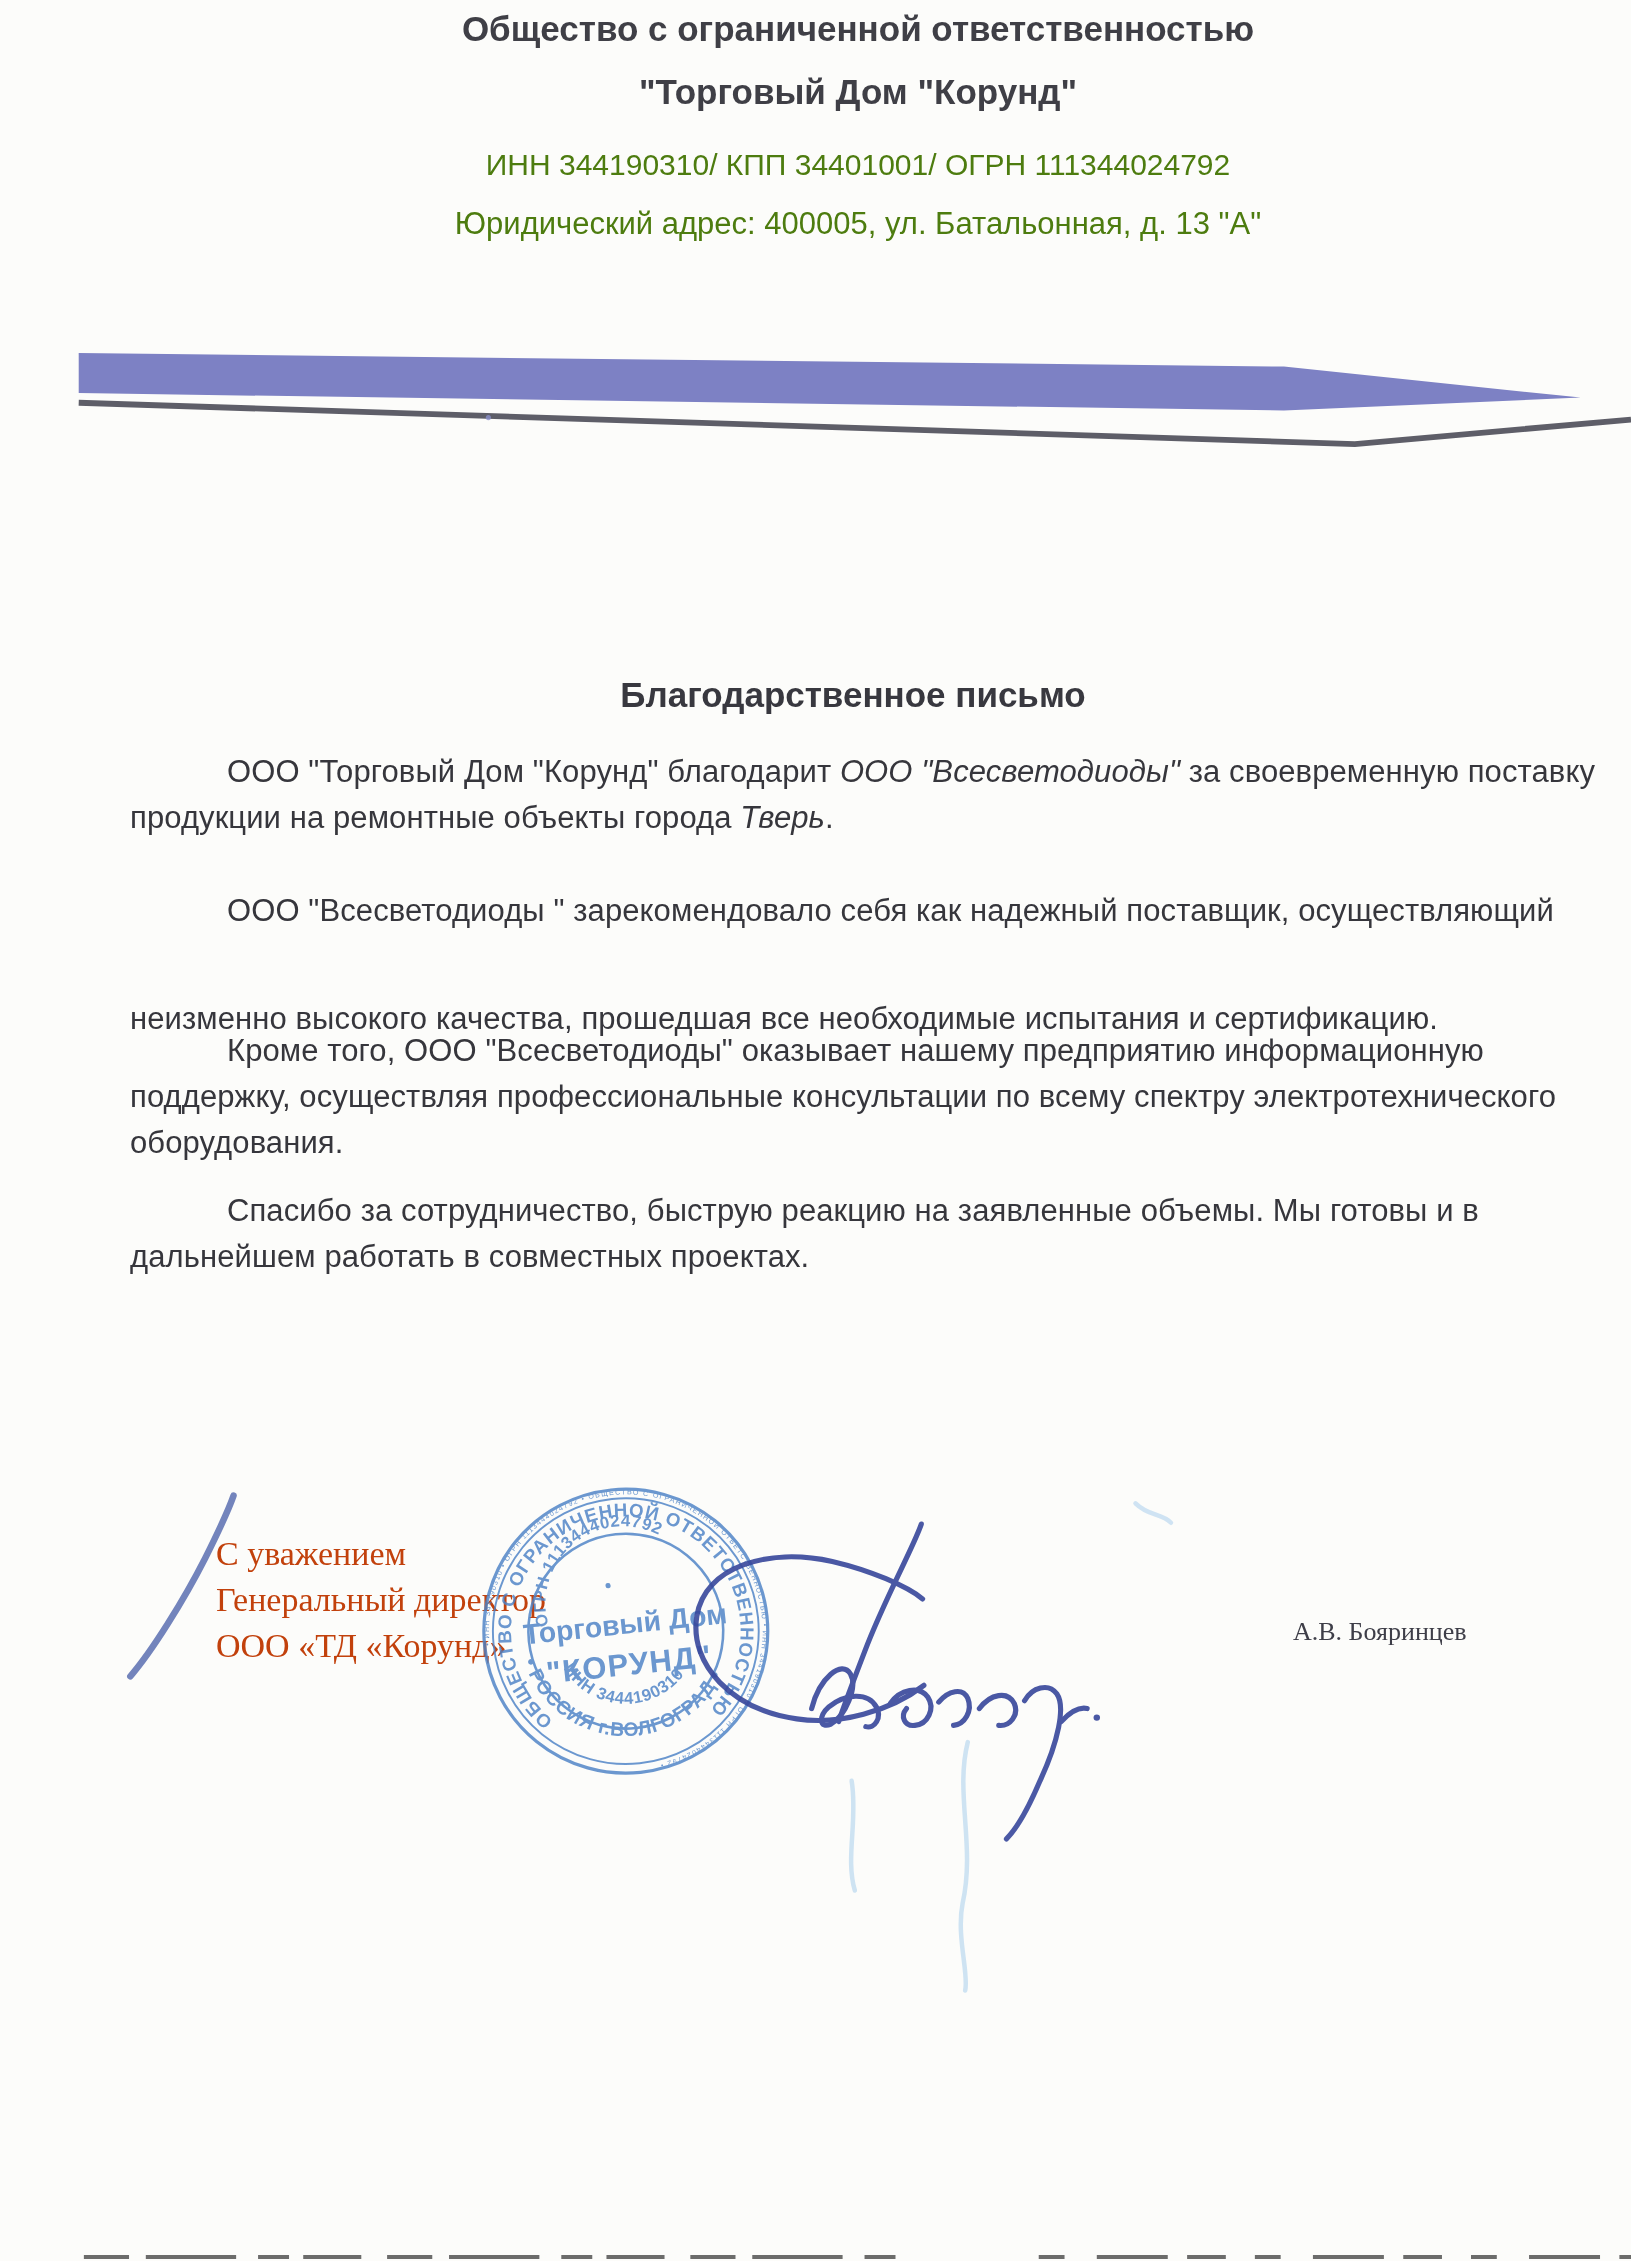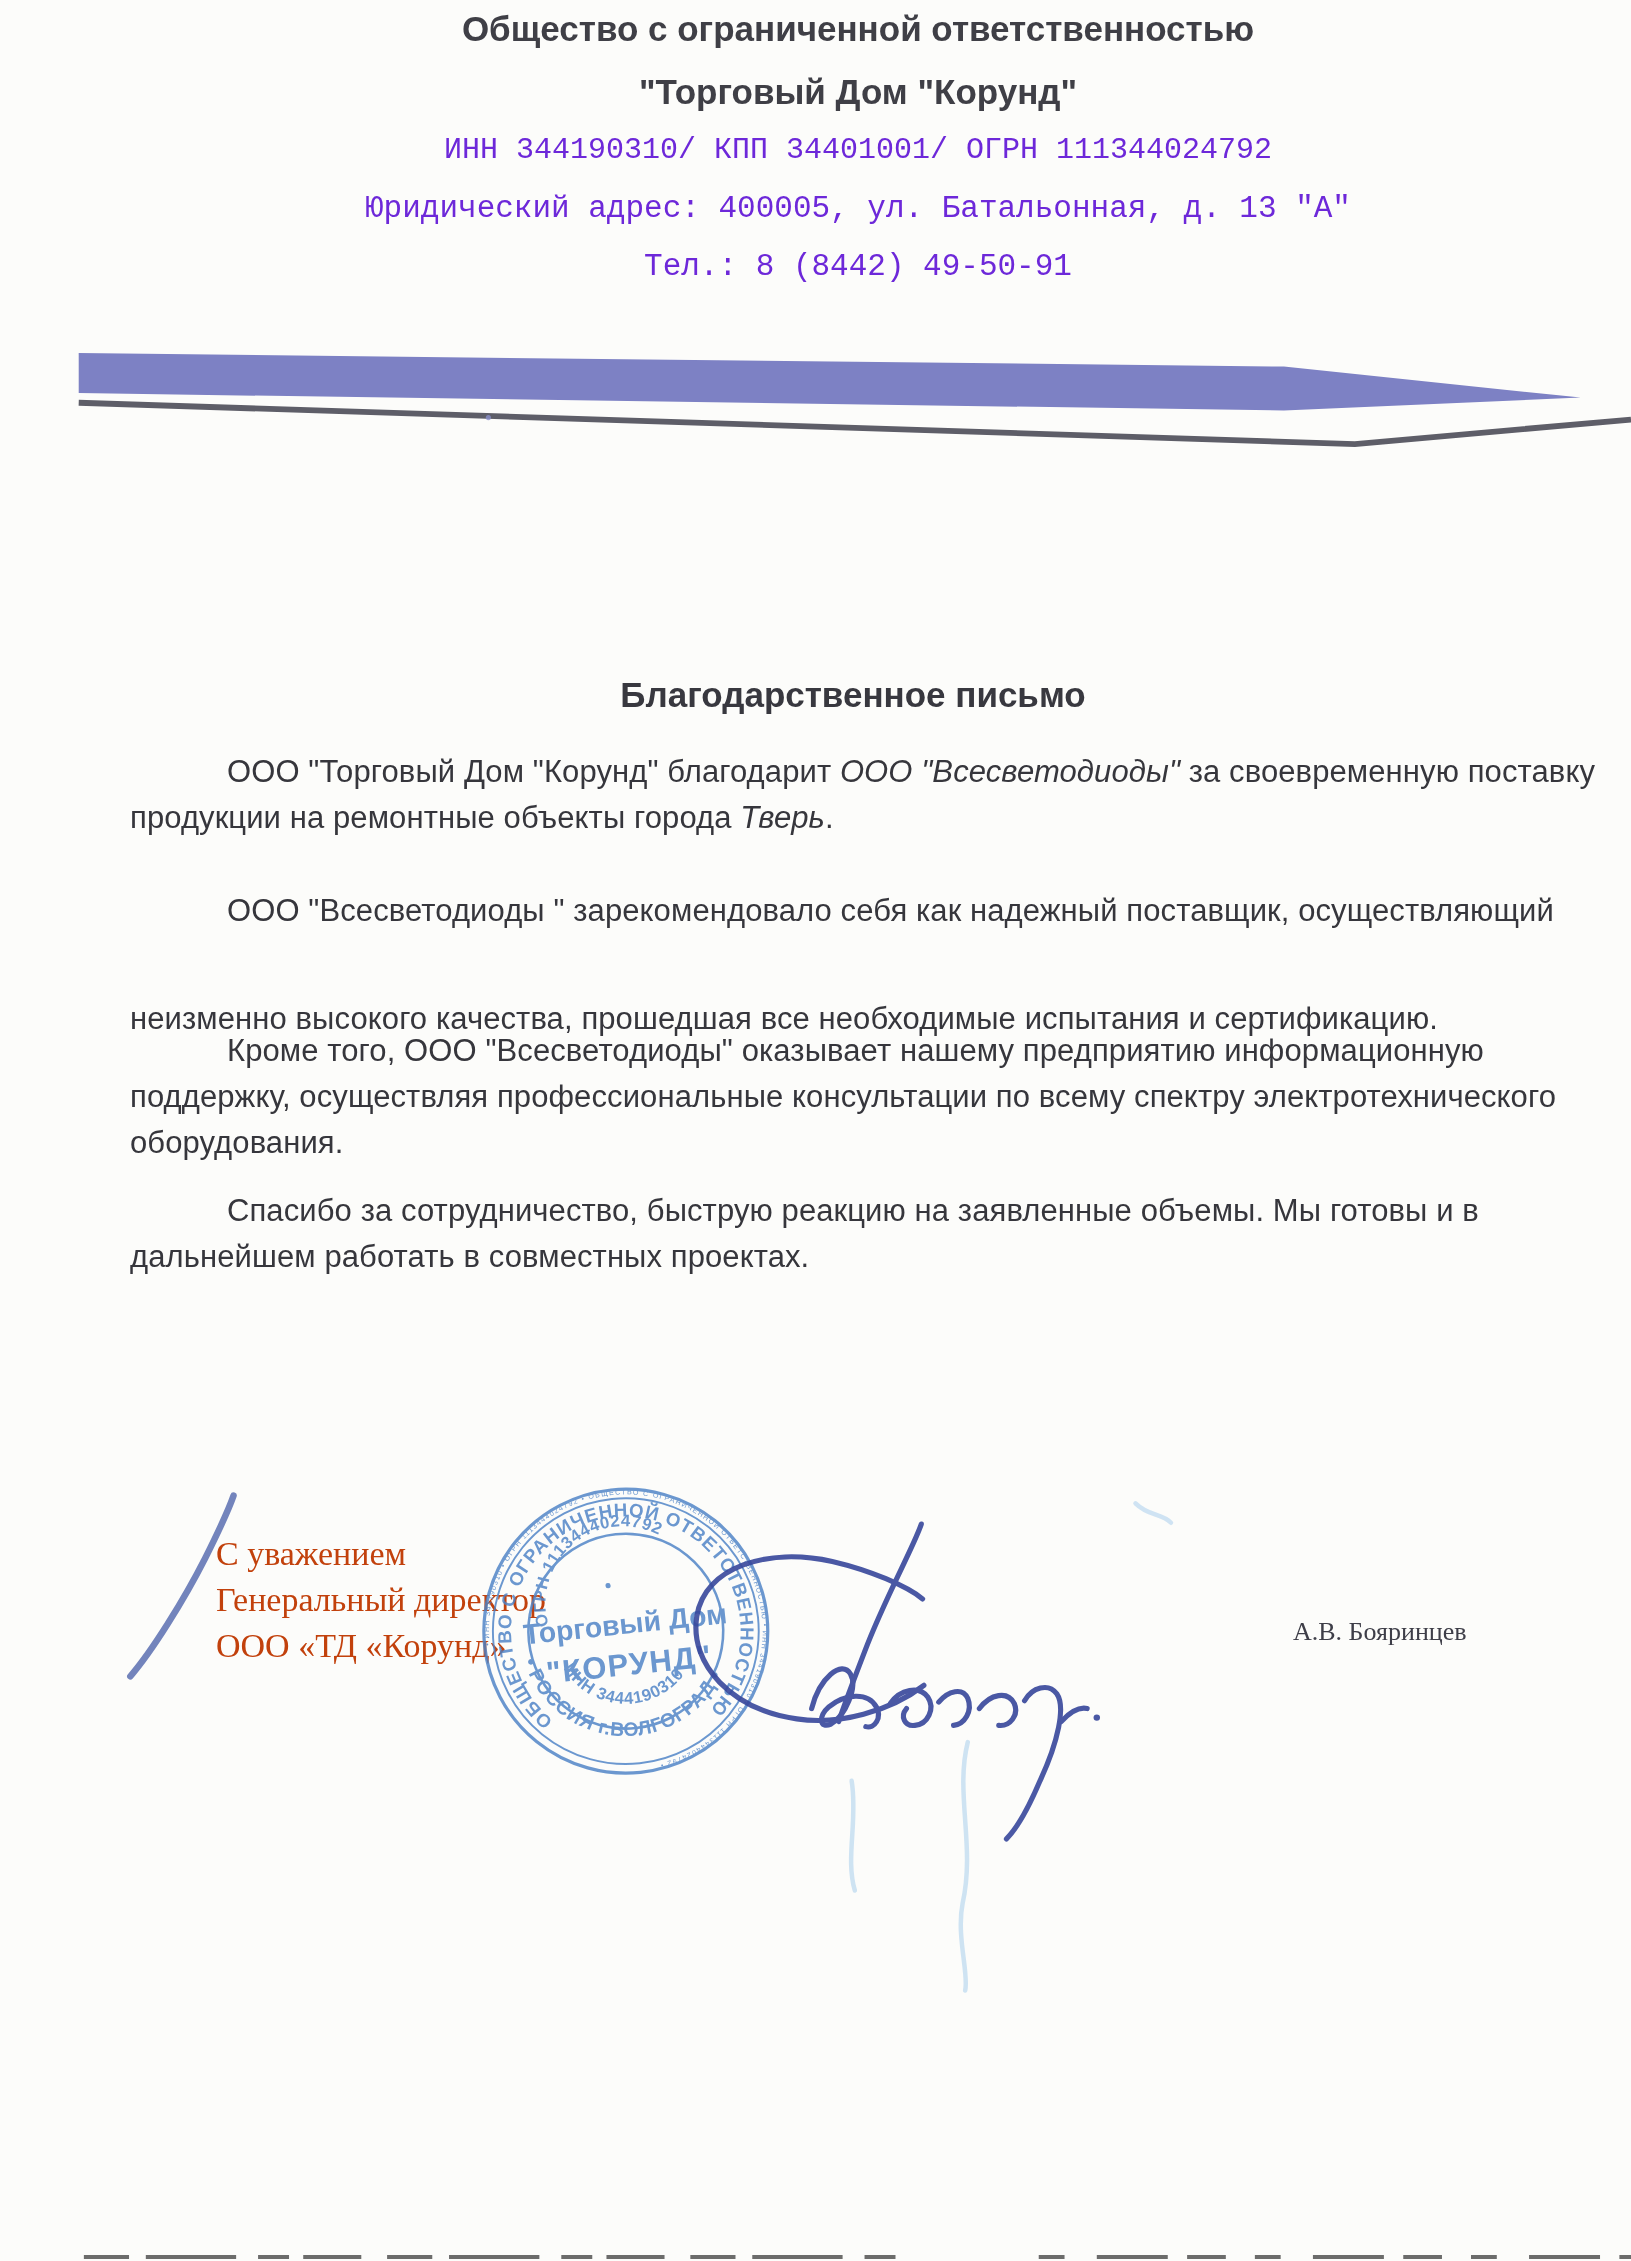--- a/index.html
+++ b/index.html
@@ -7,21 +7,21 @@
   .page{
     position:relative;
     width:1631px;height:2261px;
     background:#fcfcfa;
     overflow:hidden;
     font-family:"Liberation Sans",sans-serif;
   }
   
   .lh-line{position:absolute;left:858px;transform:translateX(-50%);white-space:nowrap;}
   .lh-sans{font-family:"Liberation Sans",sans-serif;font-weight:600;font-size:35px;color:#3f3f46;}
-  .lh-mono{font-family:Liberation Mono, monospace;color:#6d28d9;}
+  .lh-mono{font-family:Liberation Sans, sans-serif;color:#4d7c0f;margin-top:15px;}
   .lh1{top:9px;}
   .lh2{top:72px;}
   .lh3{top:133px;font-size:30px;}
   .lh4{top:191px;font-size:31px;}
   .lh5{top:249px;font-size:31px;}
   
   .title{
     position:absolute;top:675px;left:853px;transform:translateX(-50%);
     font-size:35px;font-weight:600;color:#38383f;white-space:nowrap;
   }
@@ -51,21 +51,20 @@
 </style>
 </head>
 <body>
 
 <div class="page">
 
   <div class="lh-line lh-sans lh1">Общество с ограниченной ответственностью</div>
   <div class="lh-line lh-sans lh2">"Торговый Дом "Корунд"</div>
   <div class="lh-line lh-mono lh3">ИНН 344190310/ КПП 34401001/ ОГРН 111344024792</div>
   <div class="lh-line lh-mono lh4">Юридический адрес: 400005, ул. Батальонная, д. 13 "А"</div>
-  <div class="lh-line lh-mono lh5">Тел.: 8 (8442) 49-50-91</div>
 
   <div class="title">Благодарственное письмо</div>
 
   <div class="bline indent y1168"><span>ООО "Торговый Дом "Корунд" благодарит </span><span class="it">ООО "Всесветодиоды"</span><span> за своевременную поставку</span></div>
   <div class="bline y1240"><span>продукции на ремонтные объекты города </span><span class="it">Тверь</span><span>.</span></div>
 
   <div class="bline indent y1384">ООО "Всесветодиоды " зарекомендовало себя как надежный поставщик, осуществляющий</div>
   <div class="bline y1528">неизменно высокого качества, прошедшая все необходимые испытания и сертификацию.</div>
 
   <div class="bline indent y1600">Кроме того,  ООО "Всесветодиоды" оказывает нашему предприятию информационную</div>

